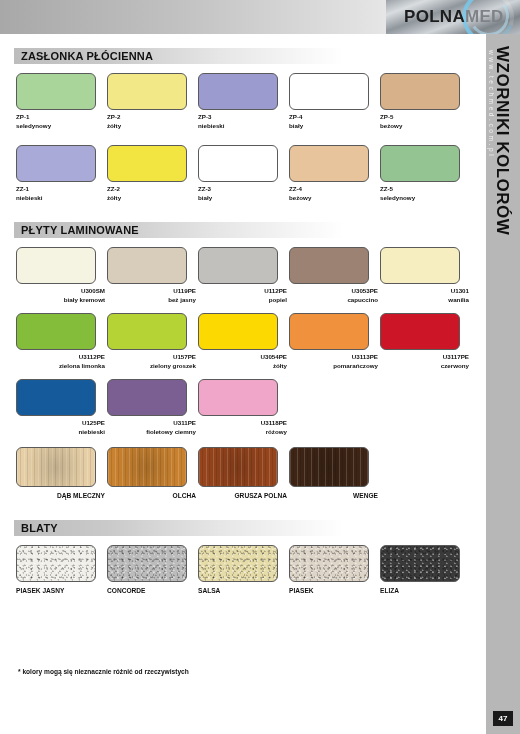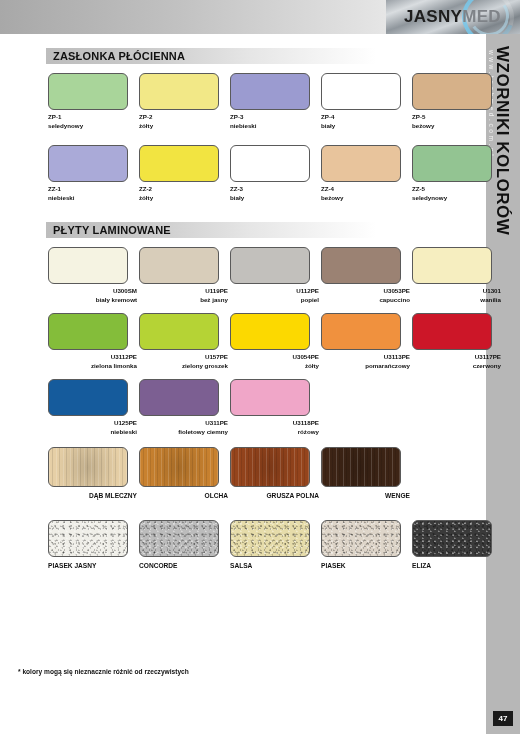--- a/index.html
+++ b/index.html
@@ -60,21 +60,21 @@
     white-space:nowrap;line-height:8px;
   }
   .page-badge{
     position:absolute;right:7px;bottom:8px;
     width:20px;height:15px;background:#1a1a1a;color:#fff;
     font-size:8px;font-weight:bold;
     display:flex;align-items:center;justify-content:center;
   }
 
   
-  .content{position:absolute;left:0;top:34px;width:472px;padding-left:32px;}
+  .content{position:absolute;left:0;top:34px;width:472px;}
 
   .section{position:relative;}
   .sec-head{
     margin:0 0 0 14px;width:330px;height:16px;
     background:linear-gradient(90deg,#bdbdbd 0%,#c9c9c9 28%,#e6e6e6 62%,#ffffff 100%);
     display:flex;align-items:center;
   }
   .sec-head span{
     font-size:11px;font-weight:bold;color:#111;letter-spacing:.2px;
     padding-left:7px;
@@ -137,21 +137,21 @@
 </style>
 </head>
 <body>
 
 <div class="top-band"></div>
 
 <div class="logo-plate">
   <div class="logo-swoosh"></div>
   <div class="logo-swoosh2"></div>
   <div class="logo-text">
-    <span class="t1">JASNY</span><span class="t2">MED</span>
+    <span class="t1">POLNA</span><span class="t2">MED</span>
   </div>
 </div>
 
 <div class="sidebar">
   <div class="side-url">www.techmed.com.pl</div>
   <div class="side-title">WZORNIKI KOLORÓW</div>
   <div class="page-badge">47</div>
 </div>
 
 <div class="content">
@@ -362,20 +362,23 @@
         <div class="cell">
           <div class="sw tall wood" style="background: rgb(61, 36, 21);"></div>
           <div class="lbl">
             <span class="name-only">WENGE</span>
           </div>
         </div>
       </div>
   </div>
 
   <div class="section" style="margin-top:19px;">
+    <div class="sec-head">
+      <span>BLATY</span>
+    </div>
     <div class="row" id="r3">
         <div class="cell">
           <div class="sw stone" style="background: rgb(240, 239, 233);"></div>
           <div class="lbl">
             <span class="name-only">PIASEK JASNY</span>
           </div>
         </div>
         <div class="cell">
           <div class="sw stone" style="background: rgb(188, 188, 188);"></div>
           <div class="lbl">

